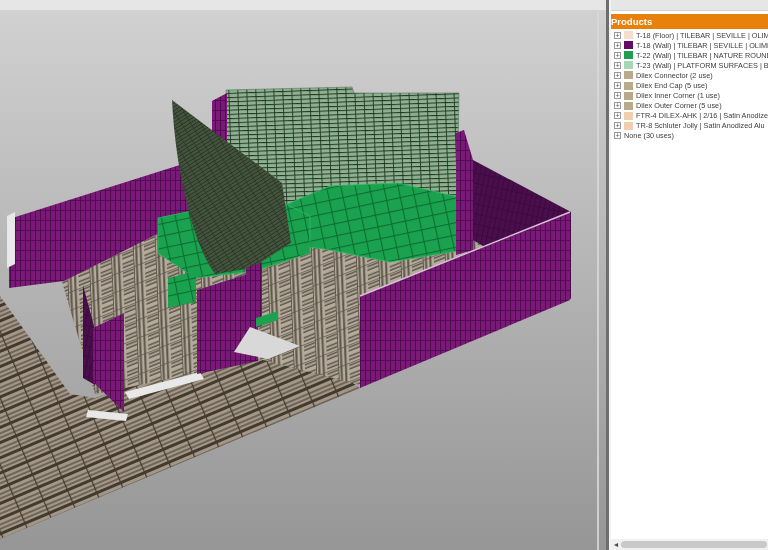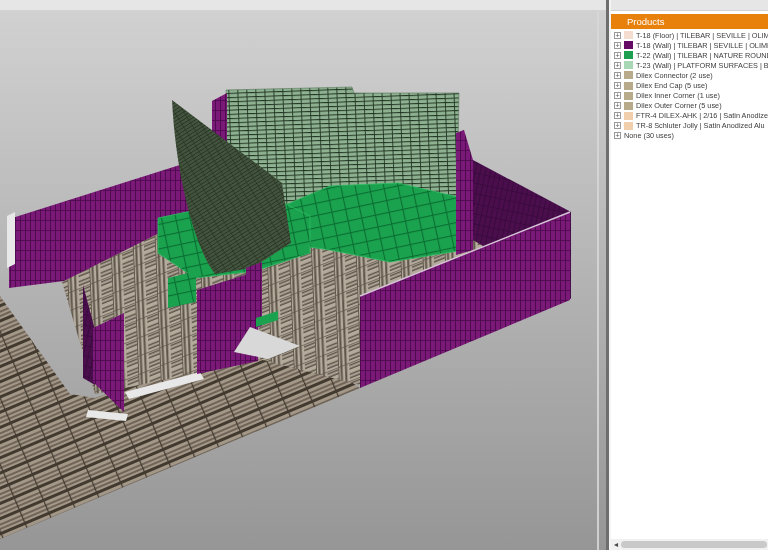--- a/index.html
+++ b/index.html
@@ -8,22 +8,22 @@
   .topstrip{position:absolute;left:0;top:0;width:768px;height:10px;
     background:var(--strip);border-bottom:1px solid #d2d2d2;z-index:3;}
   .viewport{position:absolute;left:0;top:0;width:607px;height:550px;}
   .divider{position:absolute;left:606px;top:0;width:3px;height:550px;
     background:#6e6e6e;z-index:4;}
   .divider-hl{position:absolute;left:609px;top:0;width:2px;height:550px;
     background:#f4f4f4;z-index:4;}
   .panel{position:absolute;left:611px;top:0;width:157px;height:550px;
     background:#fff;z-index:2;}
   .panel-header{position:absolute;left:0;top:14px;width:157px;height:15px;
-    background:var(--header_orange);color:#fff;font-weight:normal;font-size:9.5px;
-    line-height:15px;padding-left:16px;box-sizing:border-box;}
+    background:var(--header_orange);color:#fff;font-weight:bold;font-size:9.5px;
+    line-height:15px;padding-left:0;box-sizing:border-box;}
   .rows{position:absolute;left:0;top:30px;width:157px;}
   .row{height:10.1px;display:flex;align-items:center;white-space:nowrap;overflow:hidden;}
   .exp{width:7px;height:7px;margin-left:3px;border:1px solid #9a9a9a;
     background:#fdfdfd;color:#555;font-size:7px;line-height:6px;text-align:center;
     box-sizing:border-box;flex:0 0 auto;}
   .sw{width:9px;height:8px;margin-left:3px;flex:0 0 auto;}
   .lbl{margin-left:3px;font-size:7.3px;color:#3c3c3c;flex:0 0 auto;}
   .hscroll{position:absolute;left:0;top:539px;width:157px;height:11px;
     background:#f1f1f1;display:flex;align-items:center;}
   .arr{font-size:7px;color:#4a4a4a;width:10px;text-align:center;flex:0 0 auto;}

